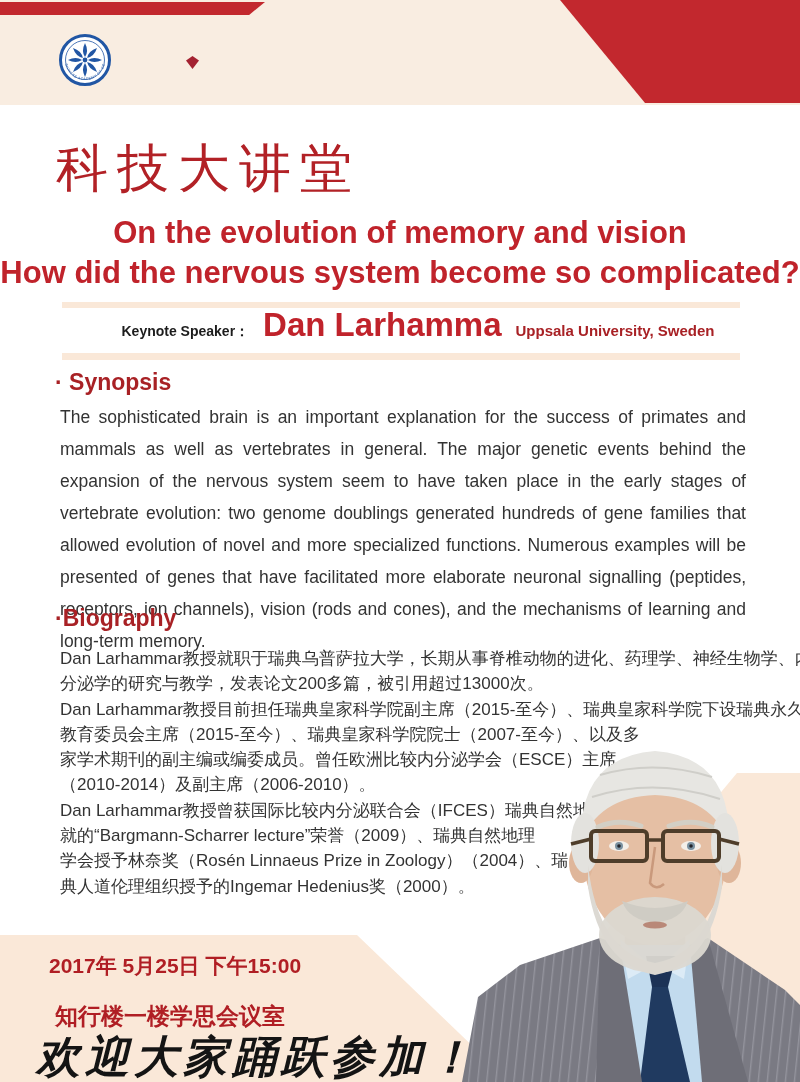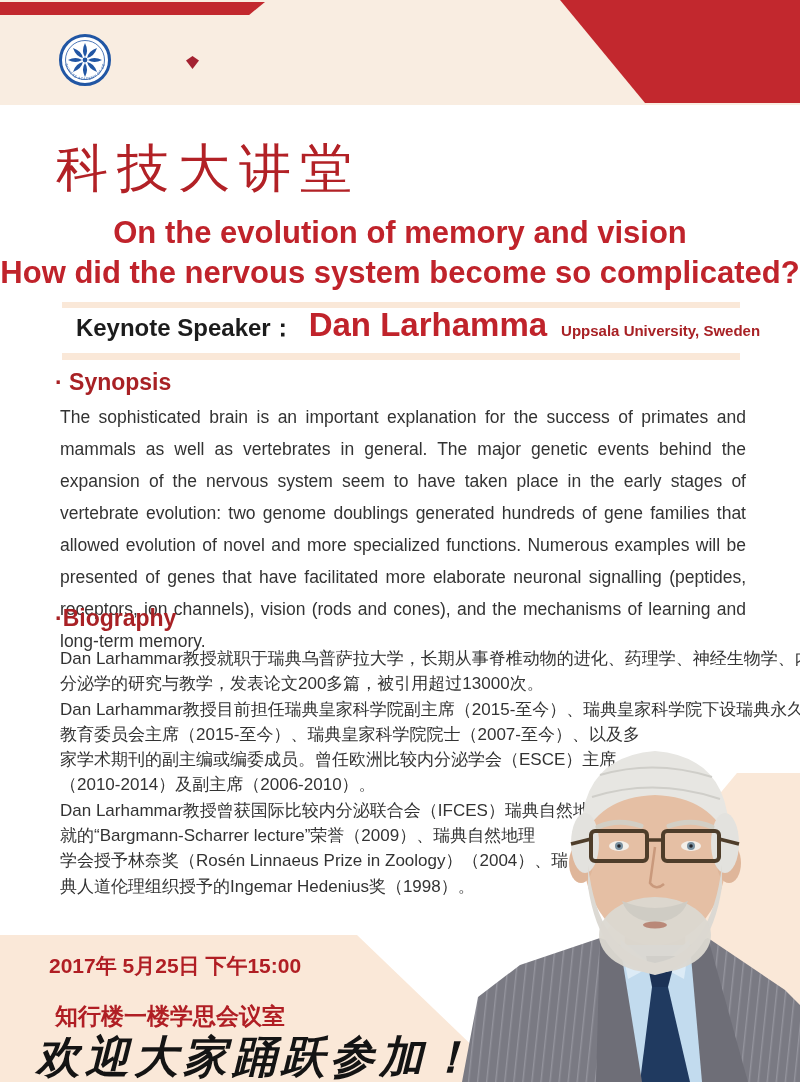--- a/index.html
+++ b/index.html
@@ -23,21 +23,21 @@
             font-size:52px;font-weight:400;letter-spacing:9px;}
   .title-en{position:absolute;left:0;top:213px;width:800px;text-align:center;
             color:var(--accent_red);font-weight:800;font-size:31px;line-height:40px;}
 
   
   .strip{position:absolute;left:62px;width:678px;background:var(--cream_strip);}
   .strip1{top:302px;height:6px;}
   .strip2{top:353px;height:7px;}
   .keynote{position:absolute;left:0;top:306px;width:800px;height:46px;display:flex;
            justify-content:center;align-items:baseline;gap:14px;}
-  .kn-label{color:#1c1c1c;font-size:24px;font-weight:800;margin-left:36px;}
+  .kn-label{color:#1c1c1c;font-size:14px;font-weight:800;margin-left:36px;}
   .kn-name{color:var(--accent_red);font-size:33px;font-weight:800;}
   .kn-aff{color:var(--dark_red);font-size:15px;font-weight:800;}
 
   
   .syn-head{position:absolute;left:55px;top:369px;color:var(--dark_red);font-size:23px;font-weight:800;}
   .syn-body{position:absolute;left:60px;top:401px;width:686px;color:#333;
             font-size:17.5px;line-height:32px;text-align:justify;}
 
   
   .bio-head{position:absolute;left:55px;top:605px;color:var(--dark_red);font-size:23px;font-weight:800;}
@@ -119,21 +119,21 @@
   <div class="bio">
     <div>Dan  Larhammar教授就职于瑞典乌普萨拉大学，长期从事脊椎动物的进化、药理学、神经生物学、内</div>
     <div>分泌学的研究与教学，发表论文200多篇，被引用超过13000次。</div>
     <div>Dan  Larhammar教授目前担任瑞典皇家科学院副主席（2015-至今）、瑞典皇家科学院下设瑞典永久</div>
     <div>教育委员会主席（2015-至今）、瑞典皇家科学院院士（2007-至今）、以及多</div>
     <div>家学术期刊的副主编或编委成员。曾任欧洲比较内分泌学会（ESCE）主席</div>
     <div>（2010-2014）及副主席（2006-2010）。</div>
     <div>Dan Larhammar教授曾获国际比较内分泌联合会（IFCES）瑞典自然地理</div>
     <div>就的“Bargmann-Scharrer lecture”荣誉（2009）、瑞典自然地理</div>
     <div>学会授予林奈奖（Rosén Linnaeus Prize in Zoology）（2004）、瑞</div>
-    <div>典人道伦理组织授予的Ingemar Hedenius奖（1998）。</div>
+    <div>典人道伦理组织授予的Ingemar Hedenius奖（2000）。</div>
   </div>
 
   <div class="cream-left"></div>
   <div class="cream-right"></div>
 
   <svg class="portrait" viewBox="0 0 350 347">
     <defs>
       <pattern id="pin" width="9" height="9" patternUnits="userSpaceOnUse" patternTransform="rotate(6)">
         <rect width="9" height="9" fill="#7A7A83"></rect>
         <rect x="0" width="1.4" height="9" fill="#94949D"></rect>

